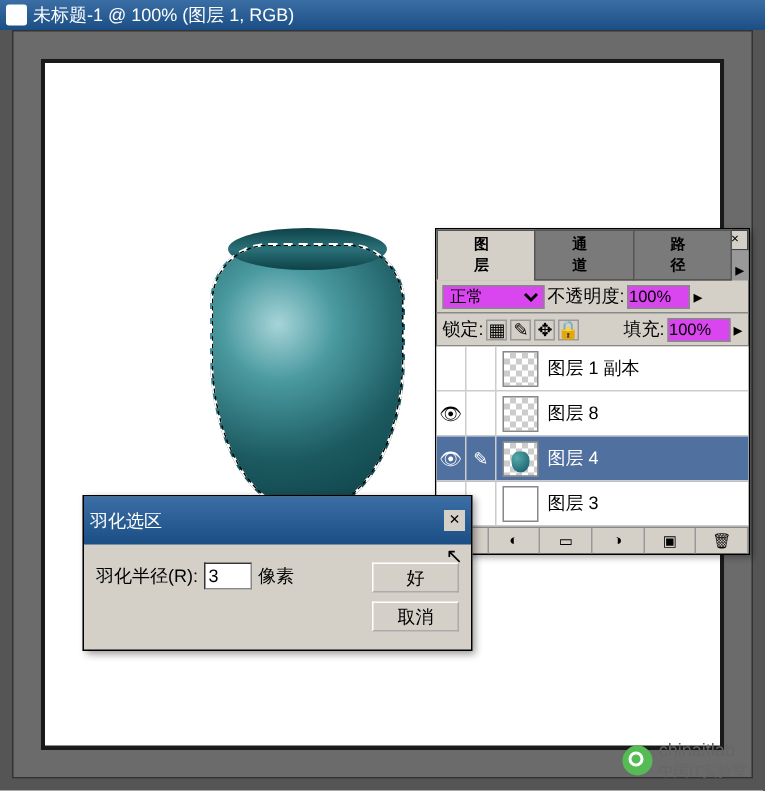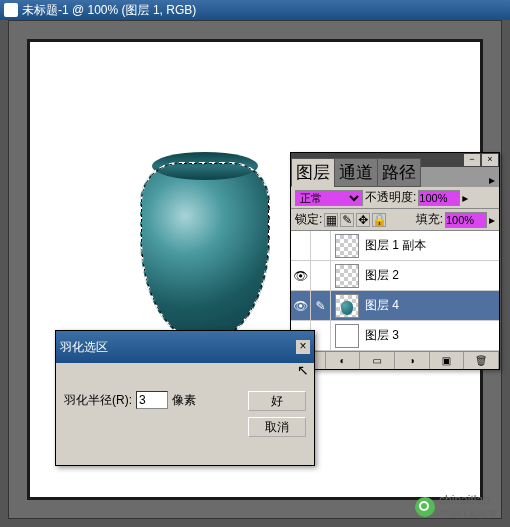--- a/index.html
+++ b/index.html
@@ -9,21 +9,21 @@
 .titlebar .icon { width: 14px; height: 14px; background: #fff; margin-right: 4px; border-radius: 2px; }
 .titlebar .title { flex: 1; }
 
 .outer-frame { position: absolute; top: 20px; left: 8px; right: 8px; bottom: 8px; background: #6b6b6b; border: 1px solid #333; }
 .canvas-border { position: absolute; top: 18px; left: 18px; right: 18px; bottom: 18px; border: 3px solid #1a1a1a; background: #fff; }
 
 .layers-panel { position: absolute; top: 152px; left: 290px; width: 210px; background: #d4d0c8; border: 1px solid #000; box-shadow: 2px 2px 4px rgba(0,0,0,0.3); z-index: 10; }
 .panel-ctrl { display: flex; justify-content: flex-end; background: #444; height: 14px; }
 .panel-ctrl span { width: 16px; height: 12px; background: #d4d0c8; margin: 1px; text-align: center; font-size: 9px; line-height: 10px; cursor: pointer; }
 .tabs { display: flex; background: #999; height: 20px; align-items: flex-end; }
-.tab { padding: 2px 4px; background: #7a7a7a; border: 1px solid #555; margin-right: -1px; cursor: pointer; font-size: 17px; }
+.tab { padding: 2px 24px; background: #7a7a7a; border: 1px solid #555; margin-right: -1px; cursor: pointer; font-size: 10px; font-weight: bold; }
 .tab.active { background: #d4d0c8; border-bottom: 1px solid #d4d0c8; }
 .tab-menu { margin-left: auto; width: 14px; text-align: center; cursor: pointer; }
 
 .blend-row, .lock-row { display: flex; align-items: center; padding: 2px 4px; gap: 2px; }
 .blend-row select, .blend-row input, .lock-row input { font-size: 11px; border: 1px solid #888; background: #d946ef; height: 16px; }
 .blend-row select { width: 68px; }
 .opacity-input { width: 42px; }
 .lock-row { border-top: 1px solid #888; border-bottom: 1px solid #888; }
 .lock-icon { width: 14px; height: 14px; border: 1px solid #999; display: inline-flex; align-items: center; justify-content: center; cursor: pointer; }
 
@@ -36,21 +36,21 @@
 .thumb.checker { background: repeating-conic-gradient(#ccc 0 25%, #fff 0 50%) 0 0/8px 8px; }
 .thumb.vase::after { content:""; position:absolute; left:5px; top:6px; width:12px; height:14px; background: radial-gradient(circle at 30% 30%, #5aa, #156); border-radius: 40% 40% 50% 50%; }
 .layer-name { flex: 1; padding-left: 2px; }
 
 .panel-footer { display: flex; border-top: 1px solid #888; height: 18px; }
 .panel-footer .fbtn { flex: 1; border-right: 1px solid #999; display: flex; align-items: center; justify-content: center; cursor: pointer; font-size: 10px; }
 
 .dialog { position: absolute; top: 330px; left: 55px; width: 260px; background: #d4d0c8; border: 1px solid #000; box-shadow: 2px 2px 5px rgba(0,0,0,0.4); z-index: 20; }
 .dlg-title { background: linear-gradient(#3a6ea5, #1a4e85); color: #fff; height: 32px; display: flex; align-items: center; padding: 0 4px; }
 .dlg-title .close { margin-left: auto; width: 14px; height: 14px; background: #d4d0c8; color: #000; text-align: center; line-height: 12px; cursor: pointer; }
-.dlg-body { padding: 28px 8px; display: flex; align-items: flex-start; gap: 6px; }
+.dlg-body { padding: 12px 8px; display: flex; align-items: flex-start; gap: 6px; }
 .dlg-left { display: flex; align-items: center; gap: 4px; }
 .dlg-left input { width: 32px; height: 18px; border: 1px inset #888; padding: 0 2px; }
 .dlg-btns { display: flex; flex-direction: column; gap: 6px; margin-left: auto; }
 .dlg-btns button { width: 58px; height: 20px; background: #d4d0c8; border: 1px outset #fff; cursor: pointer; }
 .cursor-arrow { position: absolute; top: 362px; left: 297px; font-size: 14px; z-index: 30; color: #000; pointer-events:none; }
 
 .vase-area { position:absolute; left:80px; top:90px; width:190px; height:250px; }
 .vase-shadow { position:absolute; left:30px; top:200px; width:140px; height:40px; background: radial-gradient(ellipse, rgba(0,0,0,0.4), transparent 70%); }
 .vase-body { position:absolute; left:30px; top:30px; width:130px; height:180px; background: radial-gradient(circle at 35% 30%, #a7d4d8 0%, #4a9aa0 25%, #1b5a60 60%, #0a3a40 100%); border-radius: 30% 30% 48% 48% / 22% 22% 58% 58%; }
 .vase-top { position:absolute; left:42px; top:20px; width:106px; height:28px; background: linear-gradient(#0e4248,#2a7078,#0e4248); border-radius: 50%; }
@@ -111,21 +111,21 @@
       <div class="layer-row">
         <div class="eye"></div>
         <div class="link"></div>
         <div class="thumb checker"></div>
         <div class="layer-name">图层 1 副本</div>
       </div>
       <div class="layer-row">
         <div class="eye">👁</div>
         <div class="link"></div>
         <div class="thumb checker"></div>
-        <div class="layer-name">图层 2</div>
+        <div class="layer-name">图层 8</div>
       </div>
       <div class="layer-row selected">
         <div class="eye">👁</div>
         <div class="link">✎</div>
         <div class="thumb checker vase"></div>
         <div class="layer-name">图层 4</div>
       </div>
       <div class="layer-row">
         <div class="eye">👁</div>
         <div class="link"></div>

